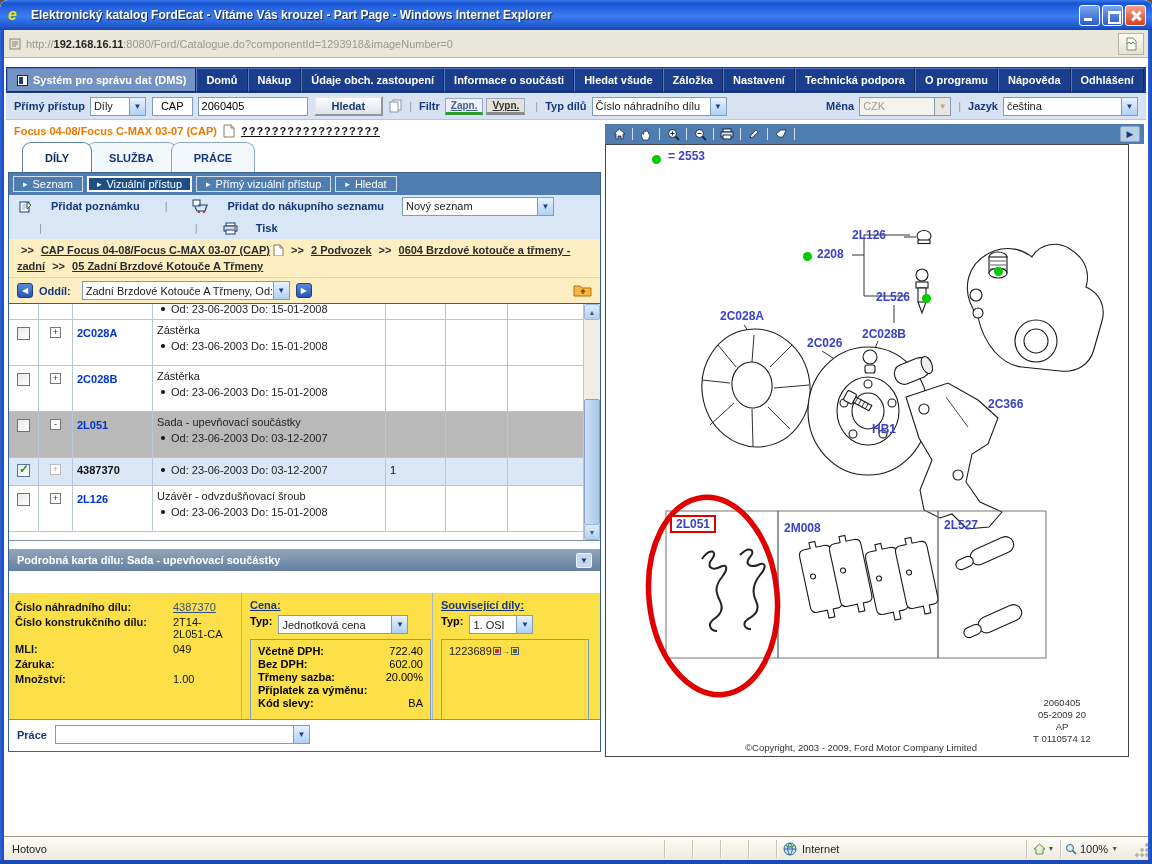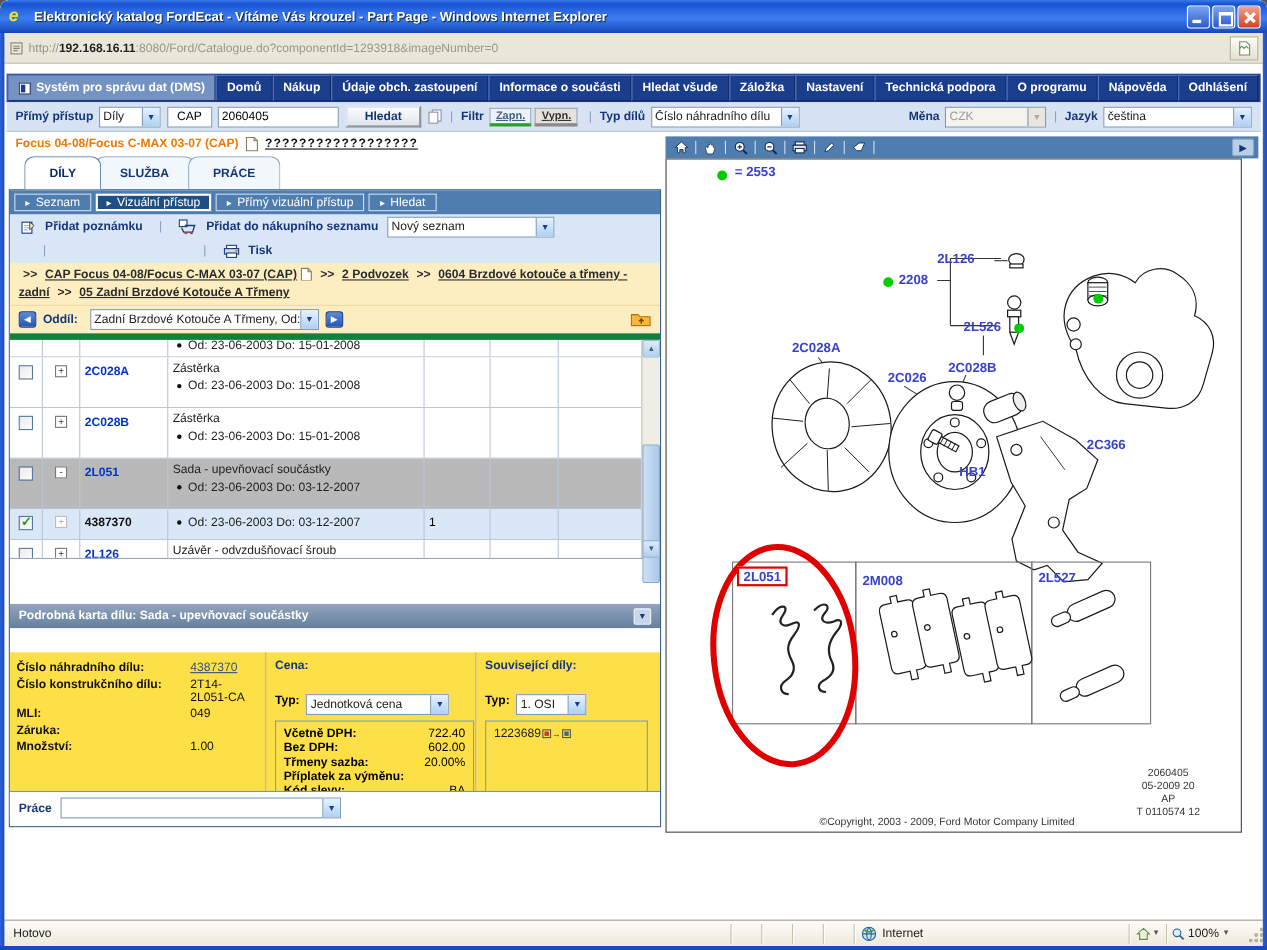--- a/index.html
+++ b/index.html
@@ -67,33 +67,33 @@
   .tabs{position:absolute;left:14px;top:0;height:30px;display:flex;}
   .tab{height:30px;padding:0 22px;border:1px solid #8aa6c8;border-bottom:none;border-radius:9px 9px 0 0;
     background:#f2f7fc;color:#16367c;font-size:11px;font-weight:bold;display:flex;align-items:center;margin-right:-6px;}
   .tab.active{background:#fff;z-index:2;color:#0d2a66;border-color:#5b82ad;}
   .lp-body{position:absolute;left:0;right:0;top:30px;bottom:0;border:1px solid #39648f;background:#fff;}
   .subnav{position:absolute;left:0;right:0;top:0;height:22px;background:#4f7db0;display:flex;align-items:center;padding:0 4px;gap:4px;}
   .sbtn{border:1px solid #cfdded;color:#fff;font-size:11px;font-weight:normal;padding:1px 9px;background:#4f7db0;display:flex;align-items:center;}
   .sbtn::before{content:"▸";font-size:9px;margin-right:5px;}
   .sbtn.active{background:#1f4e85;border:2px solid #fff;padding:0 8px;}
   .actionbar{position:absolute;left:0;right:0;top:22px;height:44px;background:#d9e6f5;font-size:11px;color:#16367c;font-weight:bold;}
-  .abline{display:flex;align-items:center;height:22px;padding:0 10px;gap:8px;}
+  .abline{display:flex;align-items:center;height:22px;padding:0 10px;gap:18px;}
   .ablink{color:#16367c;text-decoration:none;display:flex;align-items:center;gap:4px;}
   .breadcrumb{position:absolute;left:0;right:0;top:66px;height:38px;background:#fdeec2;font-size:11px;font-weight:bold;color:#2b2b2b;
     padding:3px 8px;line-height:16px;}
   .bc-link{color:#2b2b2b;text-decoration:underline;}
   .bc-sep{margin:0 4px;text-decoration:none;}
   .sectionrow{position:absolute;left:0;right:0;top:104px;height:26px;background:#fdeec2;border-top:1px solid #edd69c;
     display:flex;align-items:center;padding:0 8px;font-size:11px;gap:6px;}
   .navbtn-round{width:16px;height:15px;border-radius:3px;background:linear-gradient(#5b8ad8,#2456b4);color:#fff;font-size:8px;
     display:flex;align-items:center;justify-content:center;border:1px solid #1c3f8a;}
   .folder-ic{margin-left:auto;}
   
-  .ptable{position:absolute;left:0;right:0;top:130px;height:205px;border-top:6px solid #15803d;border-bottom:1px solid #7a92ac;background:#fff;}
+  .ptable{position:absolute;left:0;right:0;top:130px;height:238px;border-top:1px solid #15803d;border-bottom:1px solid #7a92ac;background:#fff;}
   .rows{position:absolute;left:0;top:0;right:17px;bottom:0;overflow:hidden;}
   .trow{display:flex;border-bottom:1px solid #b9c6d8;background:#fff;}
   .trow.sel{background:#b9b9b9;} .trow.hl{background:#d9e7f7;}
   .tc{border-right:1px solid #b9c6d8;padding:4px 4px;font-size:11px;overflow:hidden;}
   .c1{width:30px;display:flex;justify-content:center;padding-top:7px;}
   .c2{width:34px;display:flex;justify-content:center;padding-top:7px;}
   .c3{width:80px;padding-top:7px;}
   .c4{width:233px;}
   .c5{width:60px;padding-top:7px;}
   .c6{width:62px;} .c7{width:73px;border-right:none;}
@@ -122,21 +122,21 @@
   .dh-btn{margin-left:auto;width:16px;height:15px;background:#c6d7ea;border:1px solid #eef4fa;color:#16367c;font-size:8px;
     display:flex;align-items:center;justify-content:center;border-radius:2px;}
   .dbody{position:absolute;left:0;right:0;top:420px;height:148px;background:#fde047;display:flex;font-size:11px;}
   .dcol1{width:233px;border-right:1px solid #a8b8cc;padding:8px 6px;}
   .dcol2{width:191px;border-right:1px solid #a8b8cc;padding:6px 8px;}
   .dcol3{flex:1;padding:6px 8px;}
   .frow{display:flex;margin-bottom:3px;}
   .flabel{font-weight:bold;color:#111;width:158px;flex:none;}
   .fvalue{color:#111;}
   .fvalue.link{color:#33527a;text-decoration:underline;}
-  .coltitle{color:#16367c;font-weight:bold;margin-bottom:20px;}
+  .coltitle{color:#16367c;font-weight:bold;margin-bottom:4px;text-decoration:underline;}
   .typrow{display:flex;align-items:flex-start;gap:6px;margin-bottom:5px;}
   .typrow .flabel2{font-weight:bold;}
   .pricebox{border:1px solid #7f9db9;padding:5px 7px;width:181px;height:88px;}
   .prow{display:flex;margin-bottom:1px;}
   .plabel{font-weight:bold;flex:1;}
   .pval{text-align:right;}
   .relbox{border:1px solid #7f9db9;padding:5px 7px;width:148px;height:92px;}
   .relitem{display:flex;align-items:center;gap:1px;color:#222;}
   .mini-sq{width:8px;height:8px;border:1px solid #555;display:inline-block;position:relative;}
   .mini-sq.red::after{content:"";position:absolute;inset:1px;background:#c33;}

